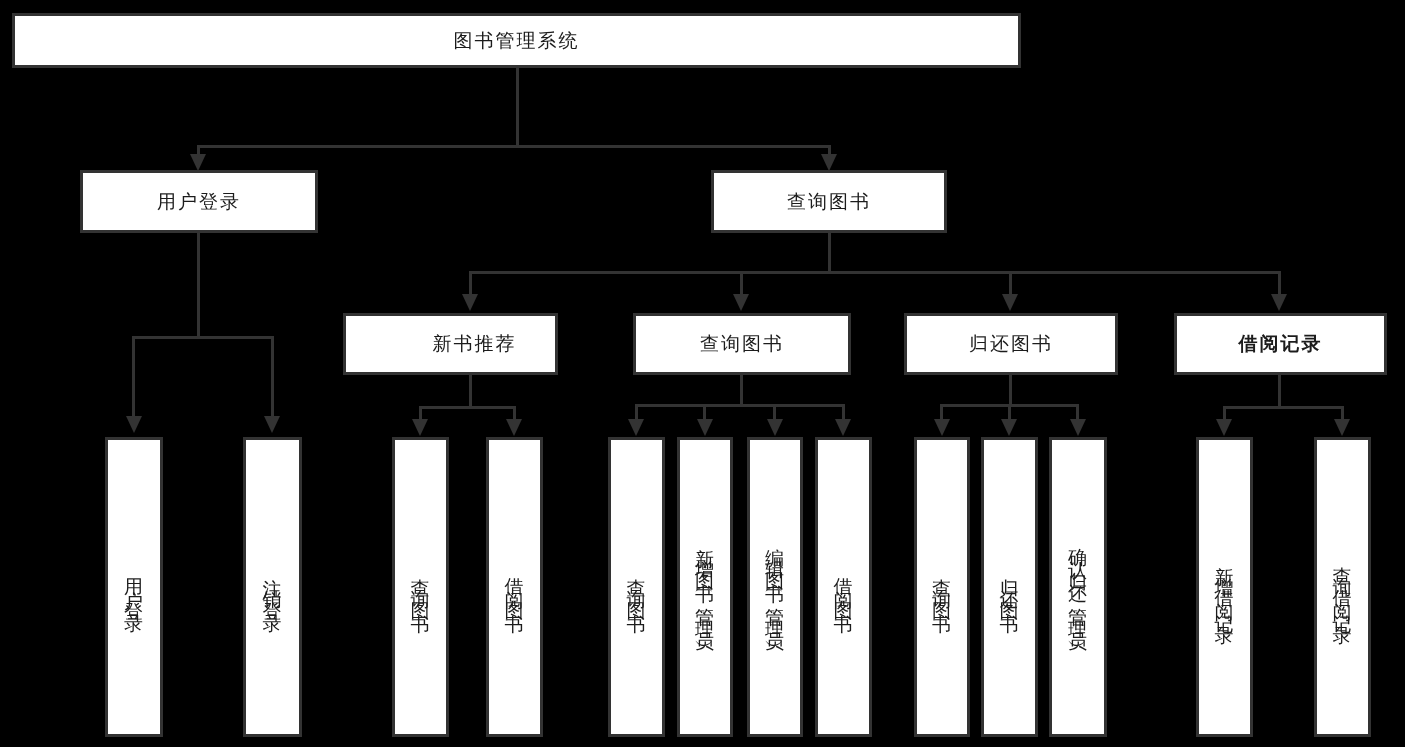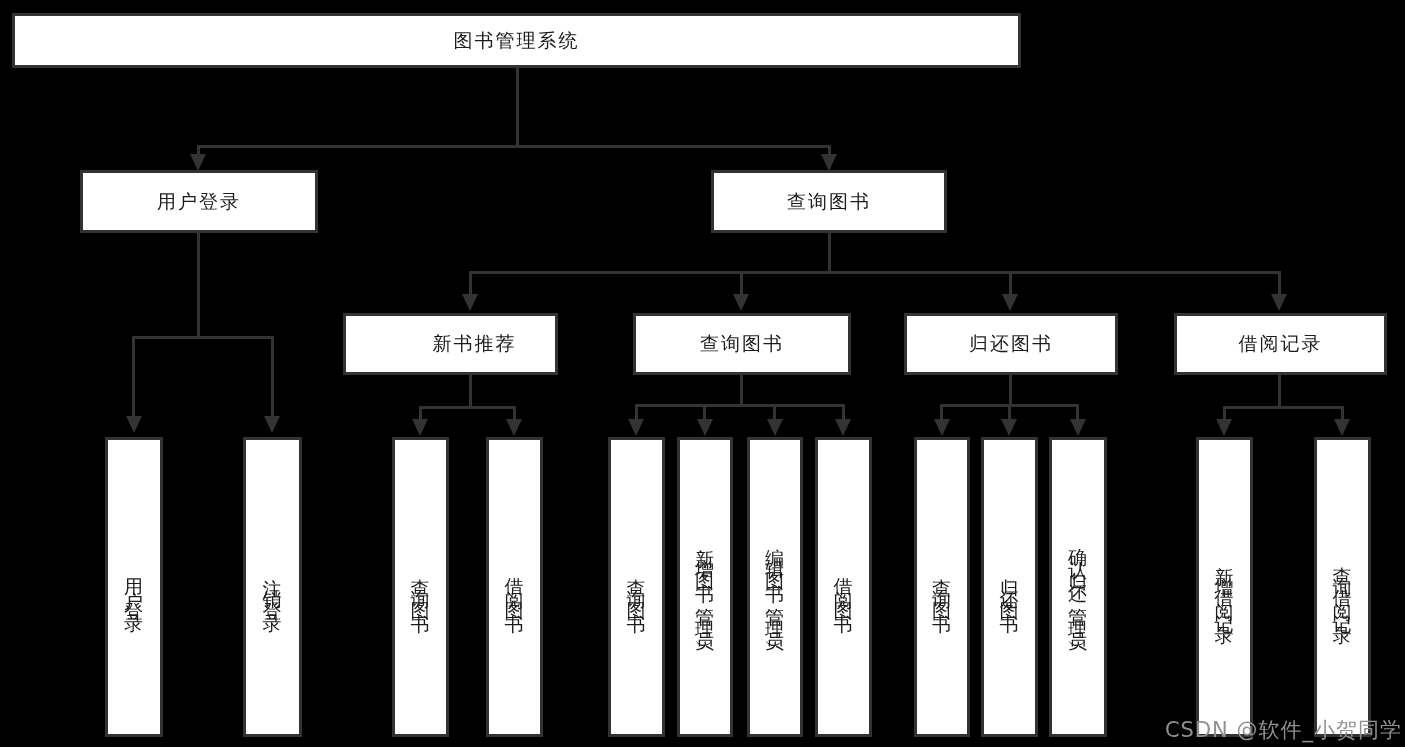--- a/index.html
+++ b/index.html
@@ -49,21 +49,21 @@
 
   <div class="box" style="left:343px;top:313px;width:215px;height:62px;padding-left:48px;">
     <span>新书推荐</span>
   </div>
   <div class="box" style="left:633px;top:313px;width:218px;height:62px;">
     <span>查询图书</span>
   </div>
   <div class="box" style="left:904px;top:313px;width:214px;height:62px;">
     <span>归还图书</span>
   </div>
-  <div class="box" style="left:1174px;top:313px;width:213px;height:62px;">
+  <div class="box" style="left:1174px;top:313px;width:213px;height:62px;font-weight:bold;">
     <span>借阅记录</span>
   </div>
 
   <div class="box leaf" style="left:105px;top:437px;width:58px;height:300px;">
     <span class="vtext">用户登录</span>
   </div>
   <div class="box leaf" style="left:243px;top:437px;width:59px;height:300px;">
     <span class="vtext">注销登录</span>
   </div>
 
@@ -156,15 +156,14 @@
   <div class="vline" style="left:1076px;top:404px;height:15px;"></div>
   <div class="arrow" style="left:1070px;top:419px;"></div>
 
   <div class="vline" style="left:1278px;top:375px;height:34px;"></div>
   <div class="hline" style="left:1223px;top:406px;width:120px;"></div>
   <div class="vline" style="left:1223px;top:406px;height:14px;"></div>
   <div class="arrow" style="left:1216px;top:419px;"></div>
   <div class="vline" style="left:1341px;top:406px;height:14px;"></div>
   <div class="arrow" style="left:1334px;top:419px;"></div>
 
-  <div id="watermark">CSDN @软件_小贺同学</div>
 
 </div>
 
 </body></html>

